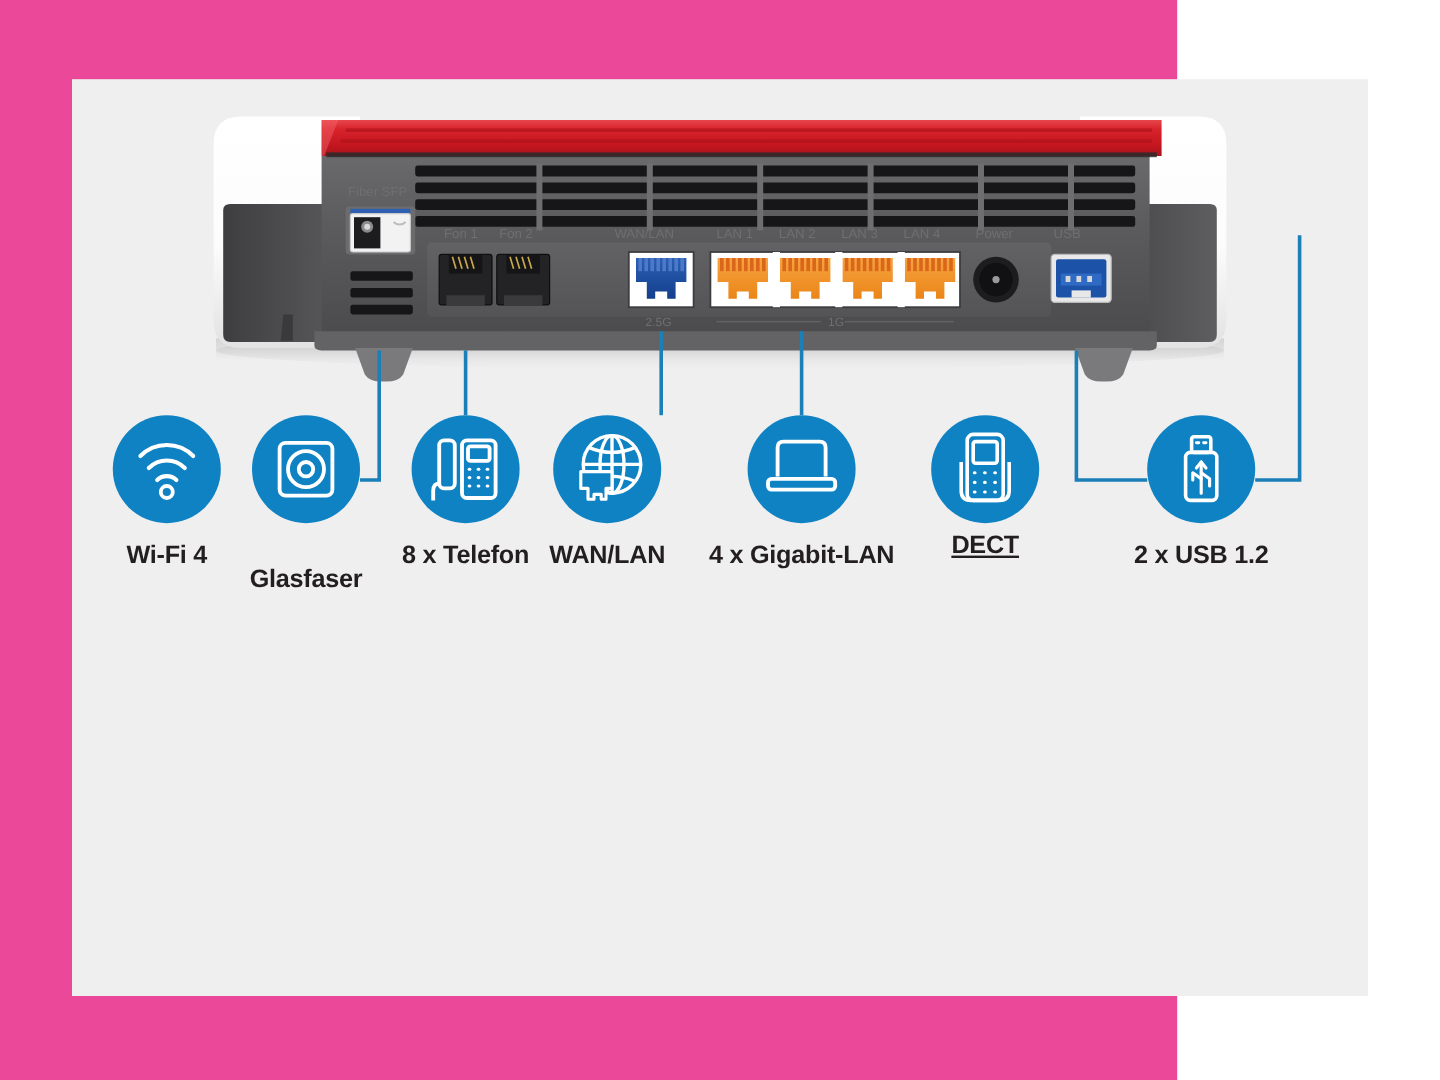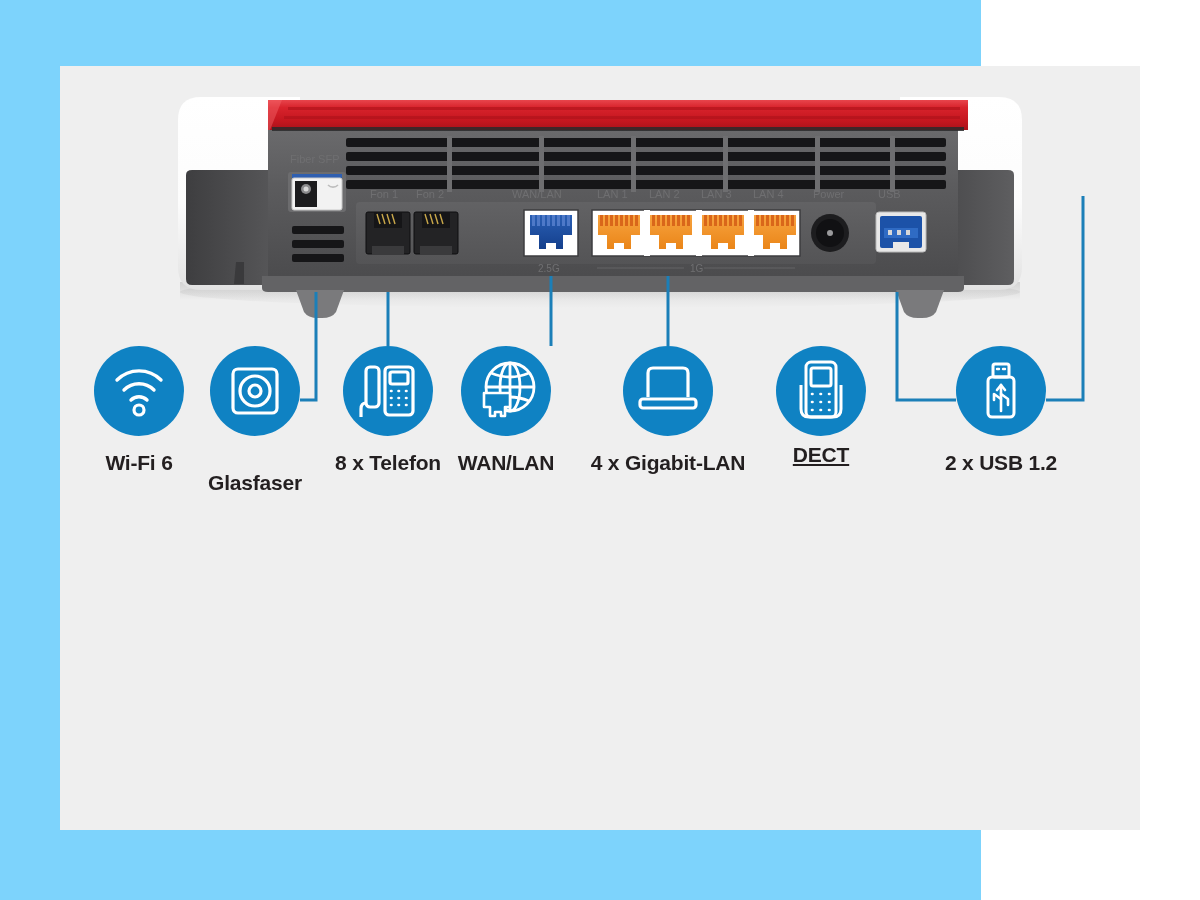--- a/index.html
+++ b/index.html
@@ -13,21 +13,21 @@
     height: 900px;
     font-family: "Liberation Sans", sans-serif;
     overflow: hidden;
     position: relative;
   }
   #stage {
     position: absolute;
     left: 0; top: 0;
     width: 981px;
     height: 900px;
-    background: #7dd3fc;
+    background: #ec4899;
   }
   
   #panel {
     position: absolute;
     left: 60px;
     top: 66px;
     width: 1080px;
     height: 764px;
     background: #efefef;
   }
@@ -433,21 +433,21 @@
     </svg>
 
     <div class="icon-hit" style="left:94px;  top:346px; width:90px; height:90px;"></div>
     <div class="icon-hit" style="left:210px; top:346px; width:90px; height:90px;"></div>
     <div class="icon-hit" style="left:343px; top:346px; width:90px; height:90px;"></div>
     <div class="icon-hit" style="left:461px; top:346px; width:90px; height:90px;"></div>
     <div class="icon-hit" style="left:623px; top:346px; width:90px; height:90px;"></div>
     <div class="icon-hit" style="left:776px; top:346px; width:90px; height:90px;"></div>
     <div class="icon-hit" style="left:956px; top:346px; width:90px; height:90px;"></div>
 
-    <div class="label" style="left:139px; top:452px;">Wi-Fi 6</div>
+    <div class="label" style="left:139px; top:452px;">Wi-Fi 4</div>
     <div class="label" style="left:255px; top:472px;">Glasfaser</div>
     <div class="label" style="left:388px; top:452px;">8 x Telefon</div>
     <div class="label" style="left:506px; top:452px;">WAN/LAN</div>
     <div class="label" style="left:668px; top:452px;">4 x Gigabit-LAN</div>
     <div class="label" style="left:821px; top:444px;text-decoration:underline;">DECT</div>
     <div class="label" style="left:1001px; top:452px;">2 x USB 1.2</div>
 
   </div>
 </div>
 

